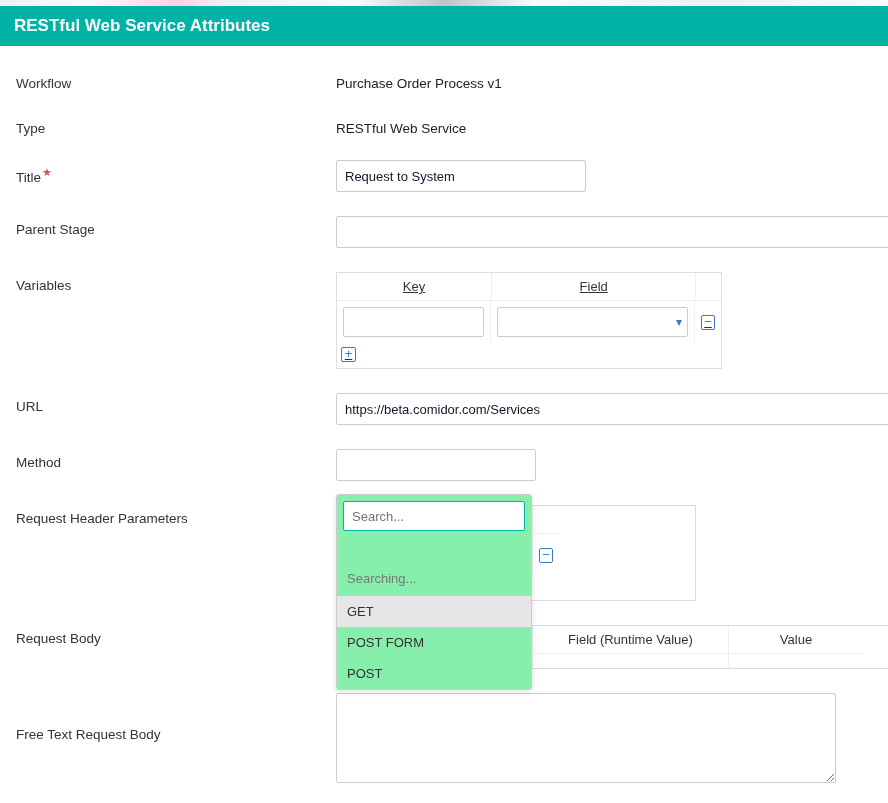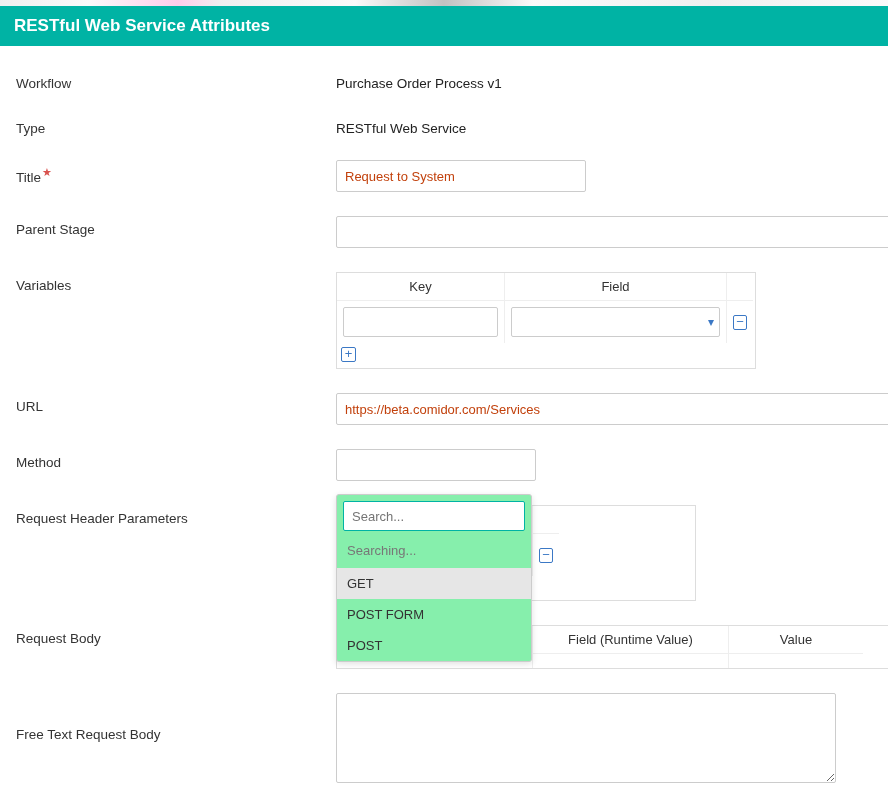--- a/index.html
+++ b/index.html
@@ -51,21 +51,21 @@
     color: #d9534f;
     font-size: 11px;
     vertical-align: super;
     margin-left: 1px;
   }
   input.text, textarea.text {
     border: 1px solid #ccc;
     border-radius: 2px;
     padding: 6px 8px;
     font-size: 13px;
-    color: #c2410c;
+    color: #0f172a;
     font-family: inherit;
     outline: none;
     background: #fff;
   }
   input.text { height: 32px; }
   .w-250 { width: 250px; }
   .w-490 { width: 554px; }
   .w-200 { width: 200px; }
   .active-focus { border: 1px solid #00b3a4; }
   .field-info {
@@ -164,20 +164,21 @@
     border-radius: 2px;
     height: 30px;
     padding: 4px 8px;
     font-size: 13px;
     outline: none;
   }
   .dd-status {
     padding: 6px 10px 10px 10px;
     color: #777;
     font-size: 13px;
+    margin-top: 28px;
   }
   .dd-item {
     padding: 8px 10px;
     font-size: 13px;
     color: #333;
     cursor: pointer;
   }
   .dd-item.highlight {
     background: #e6e6e6;
   }
@@ -227,21 +228,21 @@
     <div class="label">Parent Stage</div>
     <div class="valcol">
       <input class="text w-490" type="text" value="" style="">
       <div class="field-info">i</div>
     </div>
   </div>
 
   <div class="row">
     <div class="label">Variables</div>
     <div class="valcol">
-      <div class="grid" style="width:420px;">
+      <div class="grid" style="width:386px;text-decoration:underline;">
         <div class="grid-row grid-head">
           <div class="gcell" style="width:168px;">Key</div>
           <div class="gcell" style="width:222px;">Field</div>
           <div class="gcell iconcell"></div>
         </div>
         <div class="grid-row grid-body">
           <div class="gcell" style="width:168px;">
             <input class="cell-input" type="text" value="" style="">
           </div>
           <div class="gcell cell-select" style="width:222px;">

